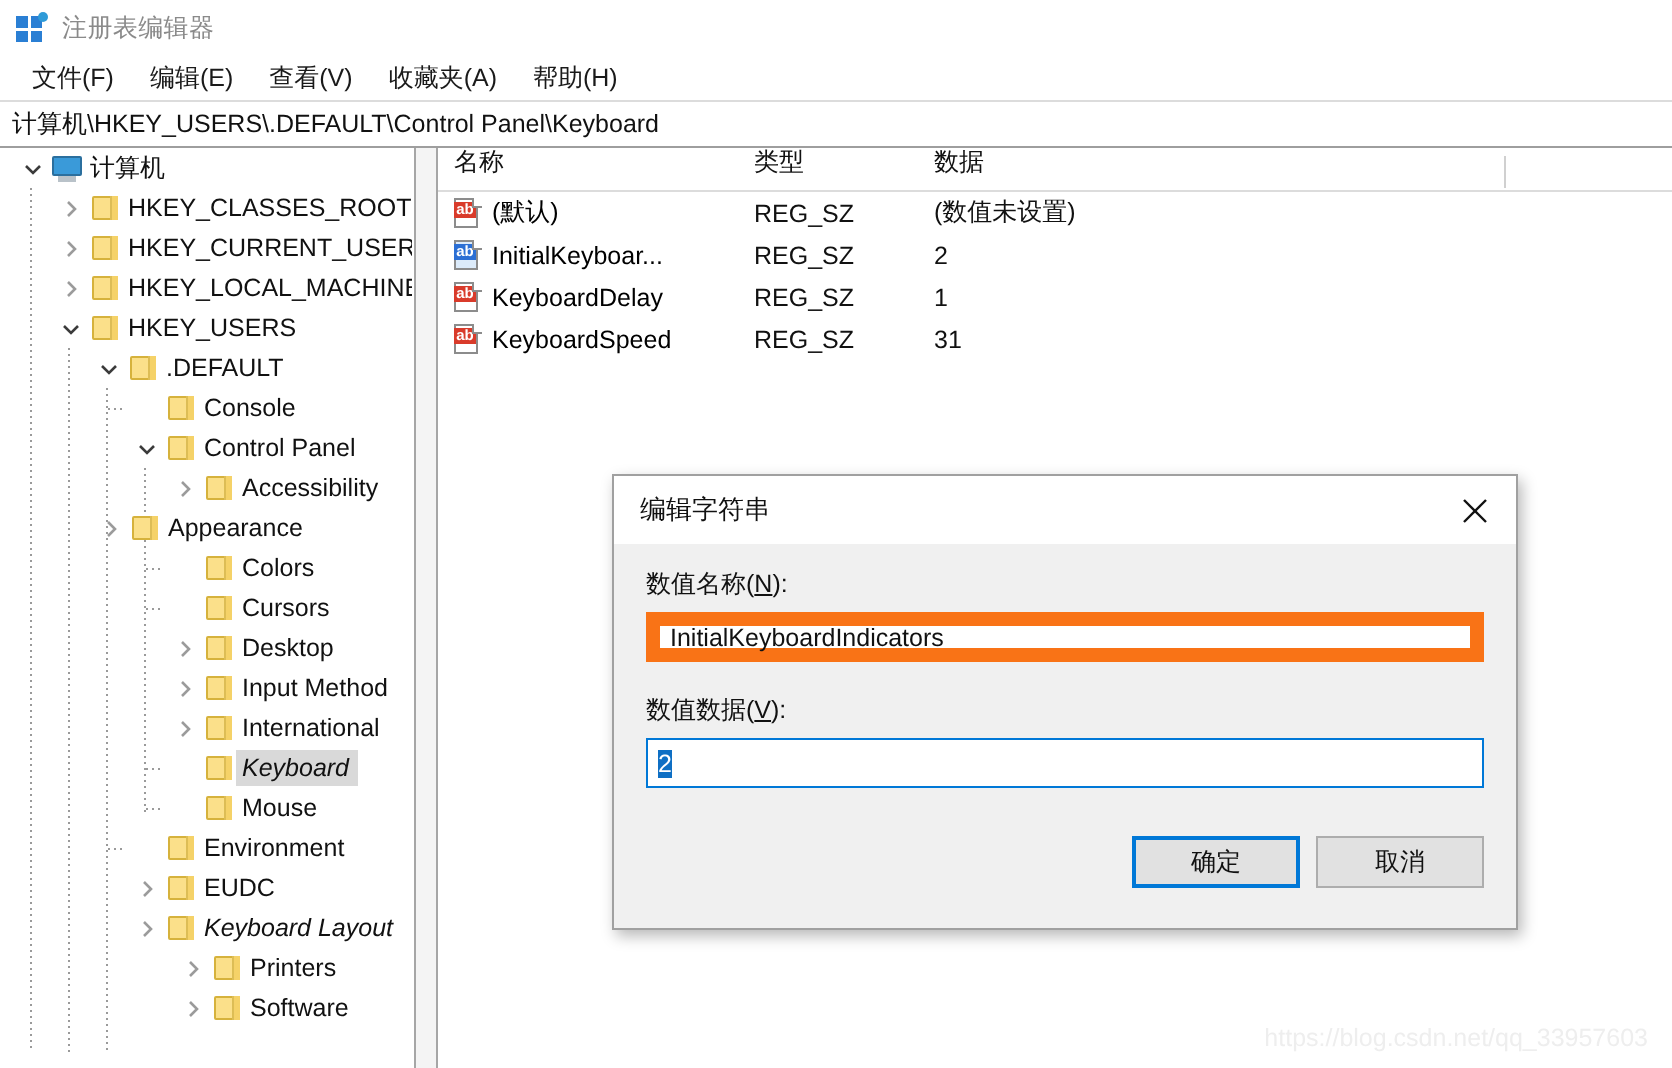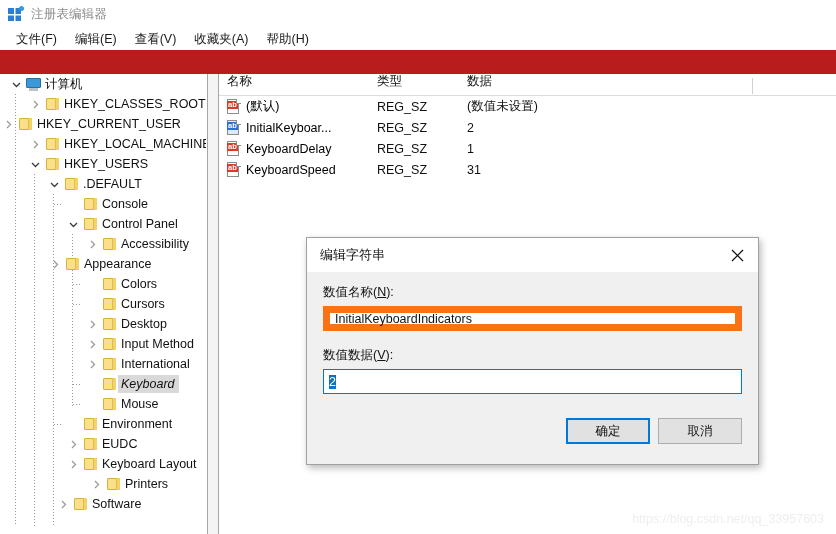--- a/index.html
+++ b/index.html
@@ -3,21 +3,21 @@
 <meta charset="utf-8">
 <style>
   html,body{margin:0;padding:0;background:#fff;}
   body{
     width:836px;height:534px;overflow:hidden;position:relative;
     font-family:"Liberation Sans","DejaVu Sans",sans-serif;
     font-size:12.5px;color:#000;
     -webkit-font-smoothing:antialiased;
   }
   
-  #window{position:absolute;inset:0;background:#b91c1c;}
+  #window{position:absolute;inset:0;background:#ec4899;}
   #titlebar{height:28px;background:#ffffff;display:flex;align-items:center;padding-left:8px;}
   #app-icon{width:16px;height:16px;position:relative;flex:0 0 auto;margin-right:7px;}
   #app-icon .grid{position:absolute;left:0;top:2px;width:13px;height:13px;background:#2a7fd4;
     background-image:linear-gradient(#fff 0 0),linear-gradient(#fff 0 0);
     background-size:13px 1.5px,1.5px 13px;background-position:0 5.5px,5.5px 0;background-repeat:no-repeat;}
   #app-icon .dot{position:absolute;right:0;top:0;width:5px;height:5px;border-radius:50%;background:#2f9bd8;}
   #title-text{color:#8a8a8a;font-size:12.5px;letter-spacing:.2px;}
 
   #menubar{height:22px;display:flex;align-items:center;padding-left:7px;background:#fff;}
   .menu-item{padding:2px 9px;font-size:12.5px;color:#1a1a1a;cursor:default;}
@@ -108,20 +108,23 @@
   </div>
 
   <div id="menubar">
       <div class="menu-item">文件(F)</div>
       <div class="menu-item">编辑(E)</div>
       <div class="menu-item">查看(V)</div>
       <div class="menu-item">收藏夹(A)</div>
       <div class="menu-item">帮助(H)</div>
     </div>
 
+  <div id="addressbar">
+    <span>计算机\HKEY_USERS\.DEFAULT\Control Panel\Keyboard</span>
+  </div>
 
   <div id="content">
     <div id="tree-pane">
         <div class="guide" style="left: 15px; top: 20px; height: 432px; bottom: auto;"></div>
         <div class="guide" style="left: 34px; top: 100px; height: 352px; bottom: auto;"></div>
         <div class="guide" style="left: 53px; top: 120px; height: 332px; bottom: auto;"></div>
         <div class="guide" style="left: 72px; top: 160px; height: 172px; bottom: auto;"></div>
         <div class="tnode" style="padding-left: 8px; position: relative; z-index: 1;">
           <div class="twist">
             <svg width="9" height="9" viewBox="0 0 9 9">
@@ -143,21 +146,21 @@
             </svg>
           </div>
           <div class="ico">
             <div class="folder">
               <div class="body"></div>
               <div class="tab"></div>
             </div>
           </div>
           <div class="lbl">HKEY_CLASSES_ROOT</div>
         </div>
-        <div class="tnode" style="position: relative; z-index: 1;">
+        <div class="tnode" style="padding-left: 27px; position: relative; z-index: 1;">
           <div class="twist">
             <svg width="9" height="9" viewBox="0 0 9 9">
               <polyline points="3,1 6.5,4.5 3,8" fill="none" stroke="#9b9b9b" stroke-width="1.3"></polyline>
             </svg>
           </div>
           <div class="ico">
             <div class="folder">
               <div class="body"></div>
               <div class="tab"></div>
             </div>
@@ -363,21 +366,21 @@
             </svg>
           </div>
           <div class="ico">
             <div class="folder">
               <div class="body"></div>
               <div class="tab"></div>
             </div>
           </div>
           <div class="lbl">EUDC</div>
         </div>
-        <div class="tnode" style="padding-left: 65px; position: relative; z-index: 1;">
+        <div class="tnode" style="padding-left: 65px; position: relative; z-index: 1; font-style: italic;">
           <div class="twist">
             <svg width="9" height="9" viewBox="0 0 9 9">
               <polyline points="3,1 6.5,4.5 3,8" fill="none" stroke="#9b9b9b" stroke-width="1.3"></polyline>
             </svg>
           </div>
           <div class="ico">
             <div class="folder">
               <div class="body"></div>
               <div class="tab"></div>
             </div>
@@ -391,21 +394,21 @@
             </svg>
           </div>
           <div class="ico">
             <div class="folder">
               <div class="body"></div>
               <div class="tab"></div>
             </div>
           </div>
           <div class="lbl">Printers</div>
         </div>
-        <div class="tnode" style="padding-left: 55px; position: relative; z-index: 1;">
+        <div class="tnode" style="padding-left: 88px; position: relative; z-index: 1;">
           <div class="twist">
             <svg width="9" height="9" viewBox="0 0 9 9">
               <polyline points="3,1 6.5,4.5 3,8" fill="none" stroke="#9b9b9b" stroke-width="1.3"></polyline>
             </svg>
           </div>
           <div class="ico">
             <div class="folder">
               <div class="body"></div>
               <div class="tab"></div>
             </div>

